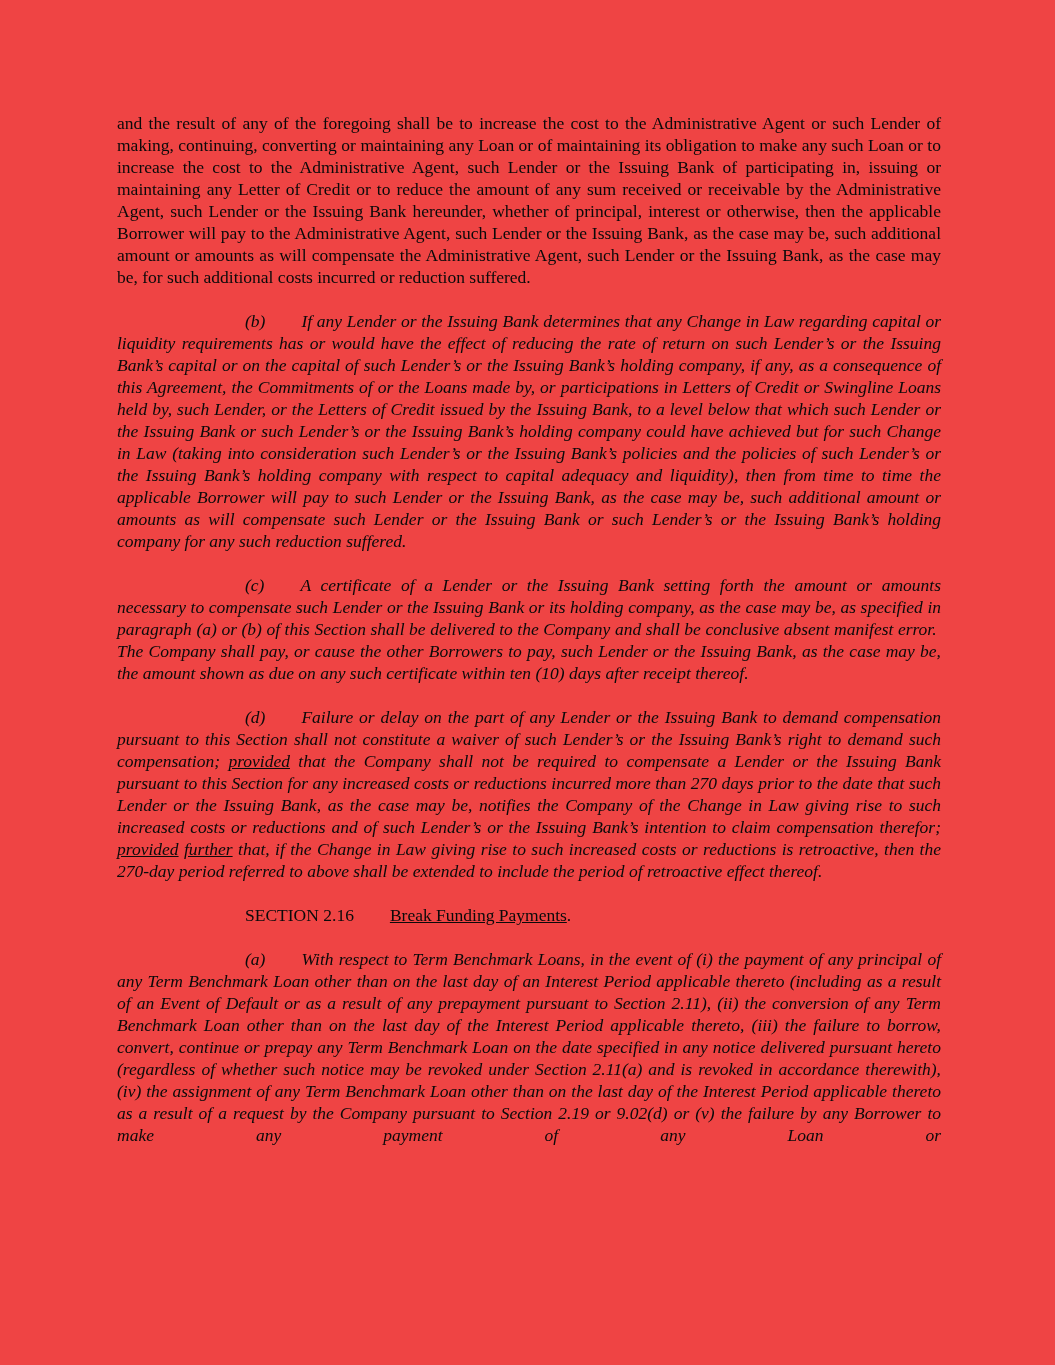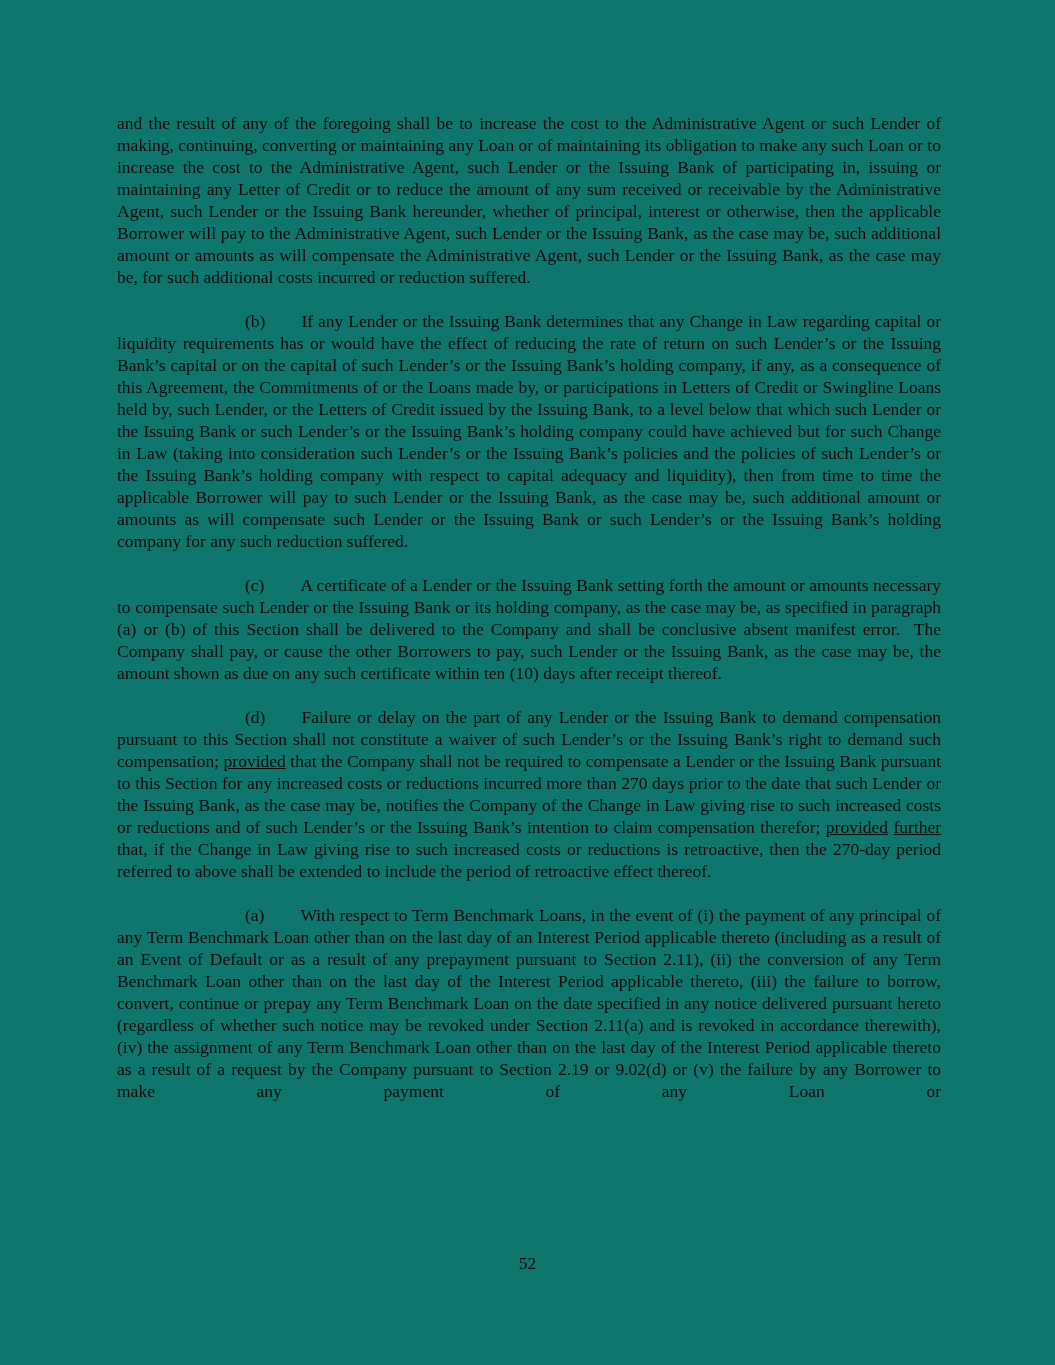--- a/index.html
+++ b/index.html
@@ -4,39 +4,40 @@
 <style>
   html, body {
     margin: 0;
     padding: 0;
     background: #ffffff;
   }
   .page {
     position: relative;
     width: 1055px;
     height: 1365px;
-    background: #0f766e;
+    background: #ef4444;
     overflow: hidden;
     font-family: "Liberation Serif", serif;
     color: #0a0a0a;
   }
   .text-block {
     position: absolute;
     left: 117px;
     top: 112px;
     width: 824px;
     font-size: 17.5px;
     line-height: 22px;
   }
   .para {
     margin: 0 0 22px 0;
     text-align: justify;
   }
   .para.indented {
     text-indent: 128px;
+    font-style: italic;
   }
   .para.cutoff {
     margin-bottom: 3px;
     text-align-last: justify;
   }
   .heading-para {
     margin: 0 0 22px 0;
     text-indent: 128px;
     text-align: left;
   }
@@ -64,19 +65,19 @@
   <div class="text-block">
 
     <p class="para"><span>and the result of any of the foregoing shall be to increase the cost to the Administrative Agent or such Lender of making, continuing, converting or maintaining any Loan or of maintaining its obligation to make any such Loan or to increase the cost to the Administrative Agent, such Lender or the Issuing Bank of participating in, issuing or maintaining any Letter of Credit or to reduce the amount of any sum received or receivable by the Administrative Agent, such Lender or the Issuing Bank hereunder, whether of principal, interest or otherwise, then the applicable Borrower will pay to the Administrative Agent, such Lender or the Issuing Bank, as the case may be, such additional amount or amounts as will compensate the Administrative Agent, such Lender or the Issuing Bank, as the case may be, for such additional costs incurred or reduction suffered.</span></p>
 
     <p class="para indented"><span>(b)</span><span class="tab-gap"></span><span>If any Lender or the Issuing Bank determines that any Change in Law regarding capital or liquidity requirements has or would have the effect of reducing the rate of return on such Lender’s or the Issuing Bank’s capital or on the capital of such Lender’s or the Issuing Bank’s holding company, if any, as a consequence of this Agreement, the Commitments of or the Loans made by, or participations in Letters of Credit or Swingline Loans held by, such Lender, or the Letters of Credit issued by the Issuing Bank, to a level below that which such Lender or the Issuing Bank or such Lender’s or the Issuing Bank’s holding company could have achieved but for such Change in Law (taking into consideration such Lender’s or the Issuing Bank’s policies and the policies of such Lender’s or the Issuing Bank’s holding company with respect to capital adequacy and liquidity), then from time to time the applicable Borrower will pay to such Lender or the Issuing Bank, as the case may be, such additional amount or amounts as will compensate such Lender or the Issuing Bank or such Lender’s or the Issuing Bank’s holding company for any such reduction suffered.</span></p>
 
     <p class="para indented"><span>(c)</span><span class="tab-gap"></span><span>A certificate of a Lender or the Issuing Bank setting forth the amount or amounts necessary to compensate such Lender or the Issuing Bank or its holding company, as the case may be, as specified in paragraph (a) or (b) of this Section shall be delivered to the Company and shall be conclusive absent manifest error.&nbsp; The Company shall pay, or cause the other Borrowers to pay, such Lender or the Issuing Bank, as the case may be, the amount shown as due on any such certificate within ten (10) days after receipt thereof.</span></p>
 
     <p class="para indented"><span>(d)</span><span class="tab-gap"></span><span>Failure or delay on the part of any Lender or the Issuing Bank to demand compensation pursuant to this Section shall not constitute a waiver of such Lender’s or the Issuing Bank’s right to demand such compensation; </span><span class="underlined">provided</span><span> that the Company shall not be required to compensate a Lender or the Issuing Bank pursuant to this Section for any increased costs or reductions incurred more than 270 days prior to the date that such Lender or the Issuing Bank, as the case may be, notifies the Company of the Change in Law giving rise to such increased costs or reductions and of such Lender’s or the Issuing Bank’s intention to claim compensation therefor; </span><span class="underlined">provided</span><span> </span><span class="underlined">further</span><span> that, if the Change in Law giving rise to such increased costs or reductions is retroactive, then the 270-day period referred to above shall be extended to include the period of retroactive effect thereof.</span></p>
 
+    <p class="heading-para"><span>SECTION 2.16</span><span class="tab-gap"></span><span class="underlined">Break Funding Payments</span><span>.</span></p>
 
     <p class="para indented cutoff"><span>(a)</span><span class="tab-gap"></span><span>With respect to Term Benchmark Loans, in the event of (i) the payment of any principal of any Term Benchmark Loan other than on the last day of an Interest Period applicable thereto (including as a result of an Event of Default or as a result of any prepayment pursuant to Section 2.11), (ii) the conversion of any Term Benchmark Loan other than on the last day of the Interest Period applicable thereto, (iii) the failure to borrow, convert, continue or prepay any Term Benchmark Loan on the date specified in any notice delivered pursuant hereto (regardless of whether such notice may be revoked under Section 2.11(a) and is revoked in accordance therewith), (iv) the assignment of any Term Benchmark Loan other than on the last day of the Interest Period applicable thereto as a result of a request by the Company pursuant to Section 2.19 or 9.02(d) or (v) the failure by any Borrower to make any payment of any Loan or</span></p>
 
   </div>
 
-  <div class="page-number">52</div>
 </div>
 
 </body></html>

